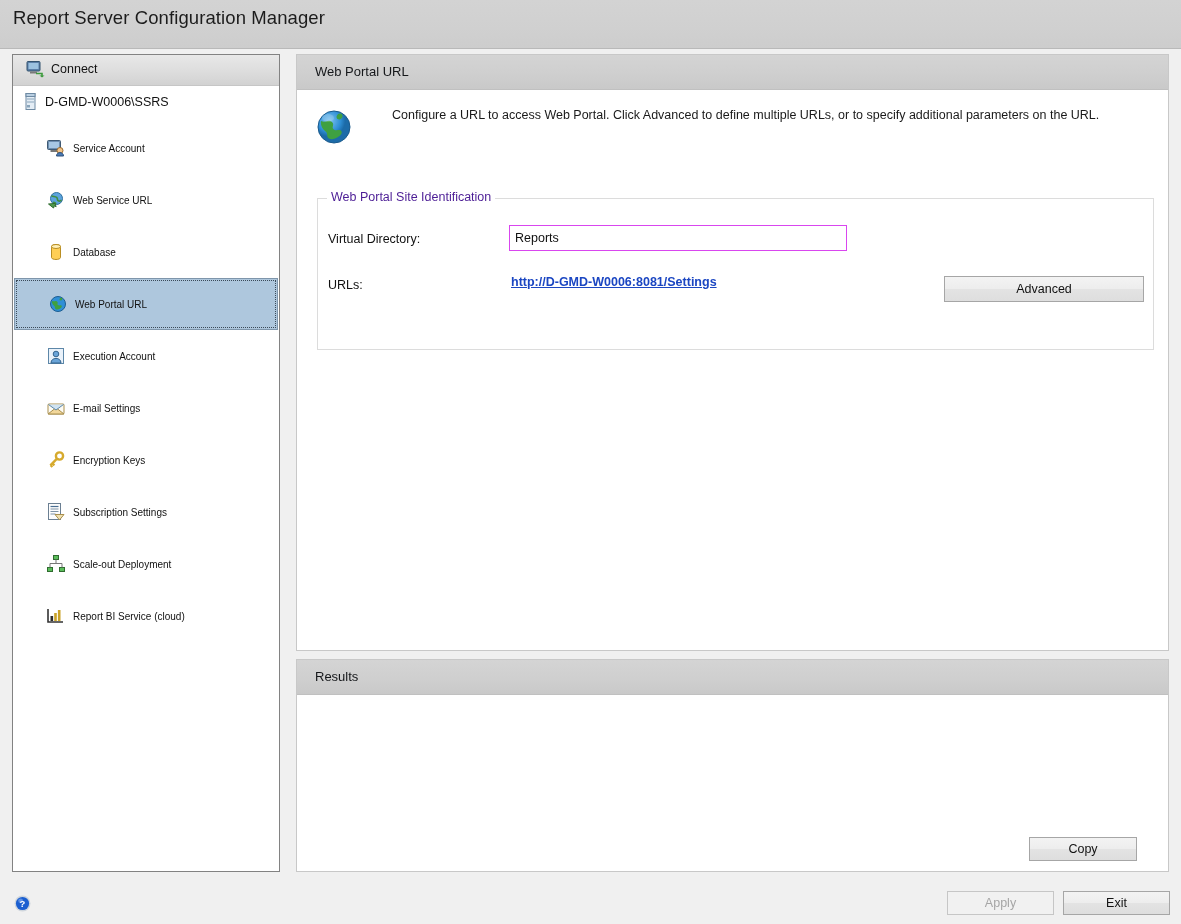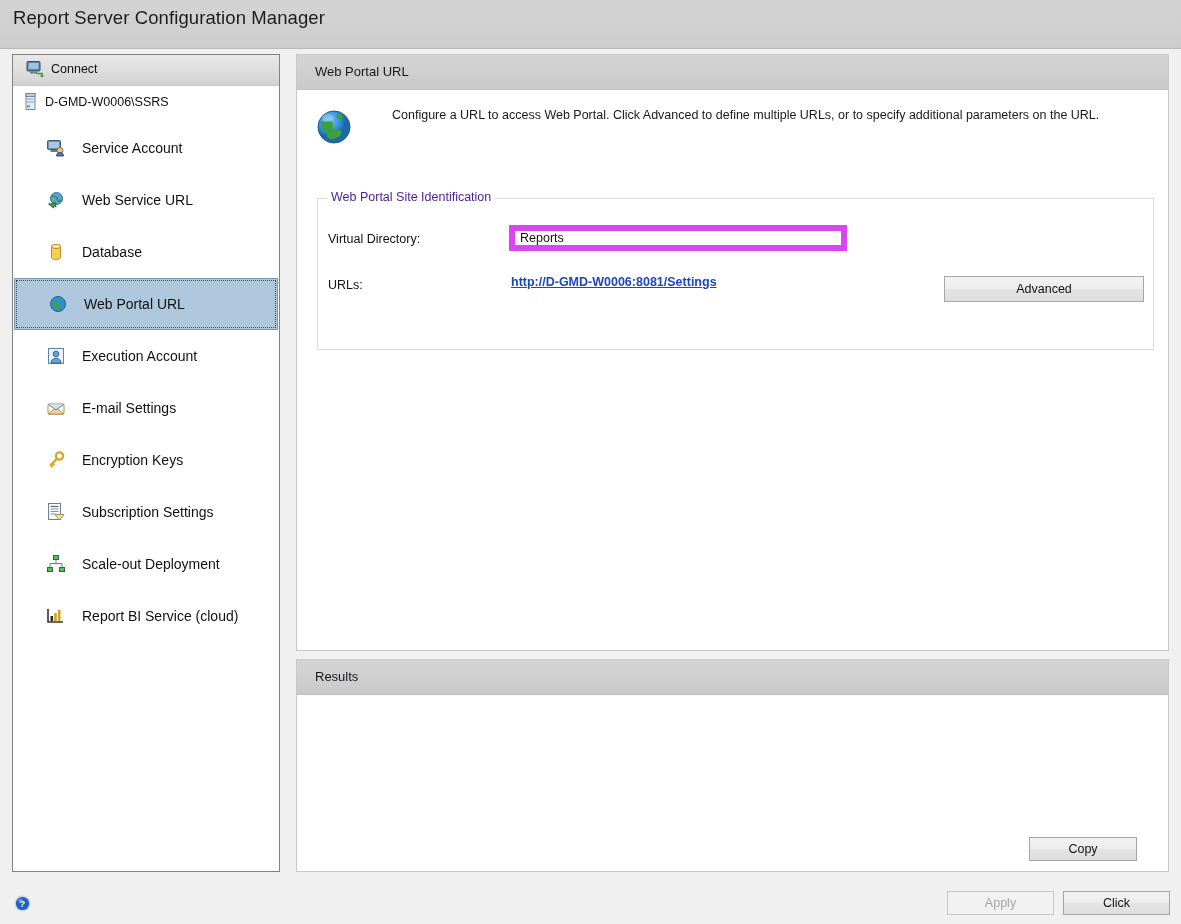--- a/index.html
+++ b/index.html
@@ -64,22 +64,22 @@
     padding-left: 34px;
     display: flex; align-items: center;
     cursor: default;
   }
   .nav-item .ico {
     position: absolute; left: 34px; top: 50%;
     transform: translateY(-50%);
     width: 18px; height: 18px;
   }
   .nav-item .lbl {
-    margin-left: 35px;
-    font-size: 14px; color: #111;
+    margin-left: 26px;
+    font-size: 10px; color: #111;
   }
   .nav-item.selected {
     background: #aec7dd;
     border: 1px solid #7f96ab;
     outline: 1px dotted #3b4a58;
     outline-offset: -3px;
     margin: 0 1px;
     height: 52px;
   }
 
@@ -126,21 +126,21 @@
   .row-label {
     position: absolute;
     font-size: 12.5px; color: #111;
   }
   .vd-label { left: 10px; top: 33px; }
   .urls-label { left: 10px; top: 79px; }
 
   .vd-input {
     position: absolute; left: 191px; top: 26px;
     width: 338px; height: 26px;
-    border: 6px solid #d946ef;
+    border: 1px solid #d946ef;
     background: #fff;
     font-family: "Liberation Sans", sans-serif;
     font-size: 12.5px; color: #111;
     padding: 0 5px;
     outline: none;
   }
 
   .url-link {
     position: absolute; left: 193px; top: 76px;
     font-size: 12.5px; font-weight: bold;
@@ -407,13 +407,13 @@
 <span class="help-icon">
   <svg width="17" height="17" viewBox="0 0 17 17">
     <circle cx="8.5" cy="8.5" r="8" fill="#cfd6dd"></circle>
     <circle cx="8.5" cy="8.5" r="6.6" fill="#1b5fd0"></circle>
     <circle cx="6.6" cy="5.8" r="2.4" fill="#6f9ee8" opacity="0.8"></circle>
     <text x="8.5" y="12.2" font-family="Liberation Sans, sans-serif" font-size="9.5" font-weight="bold" fill="#ffffff" text-anchor="middle">?</text>
   </svg>
 </span>
 
 <button class="btn btn-apply disabled" disabled="">Apply</button>
-<button class="btn btn-exit">Click</button>
+<button class="btn btn-exit">Exit</button>
 
 </body></html>

